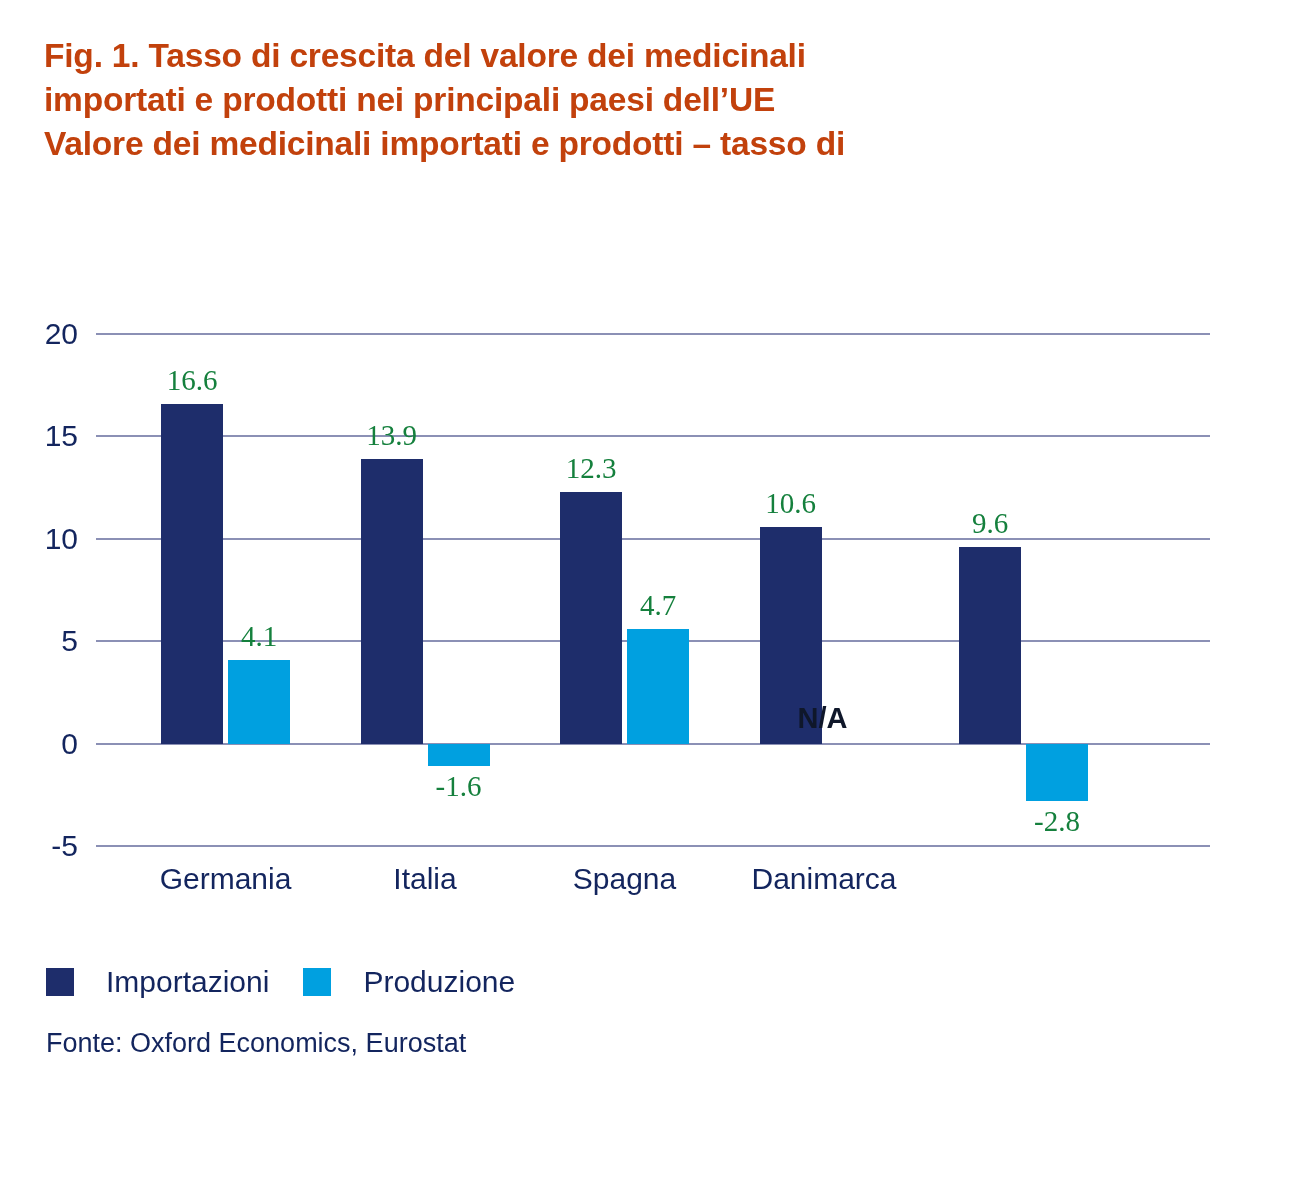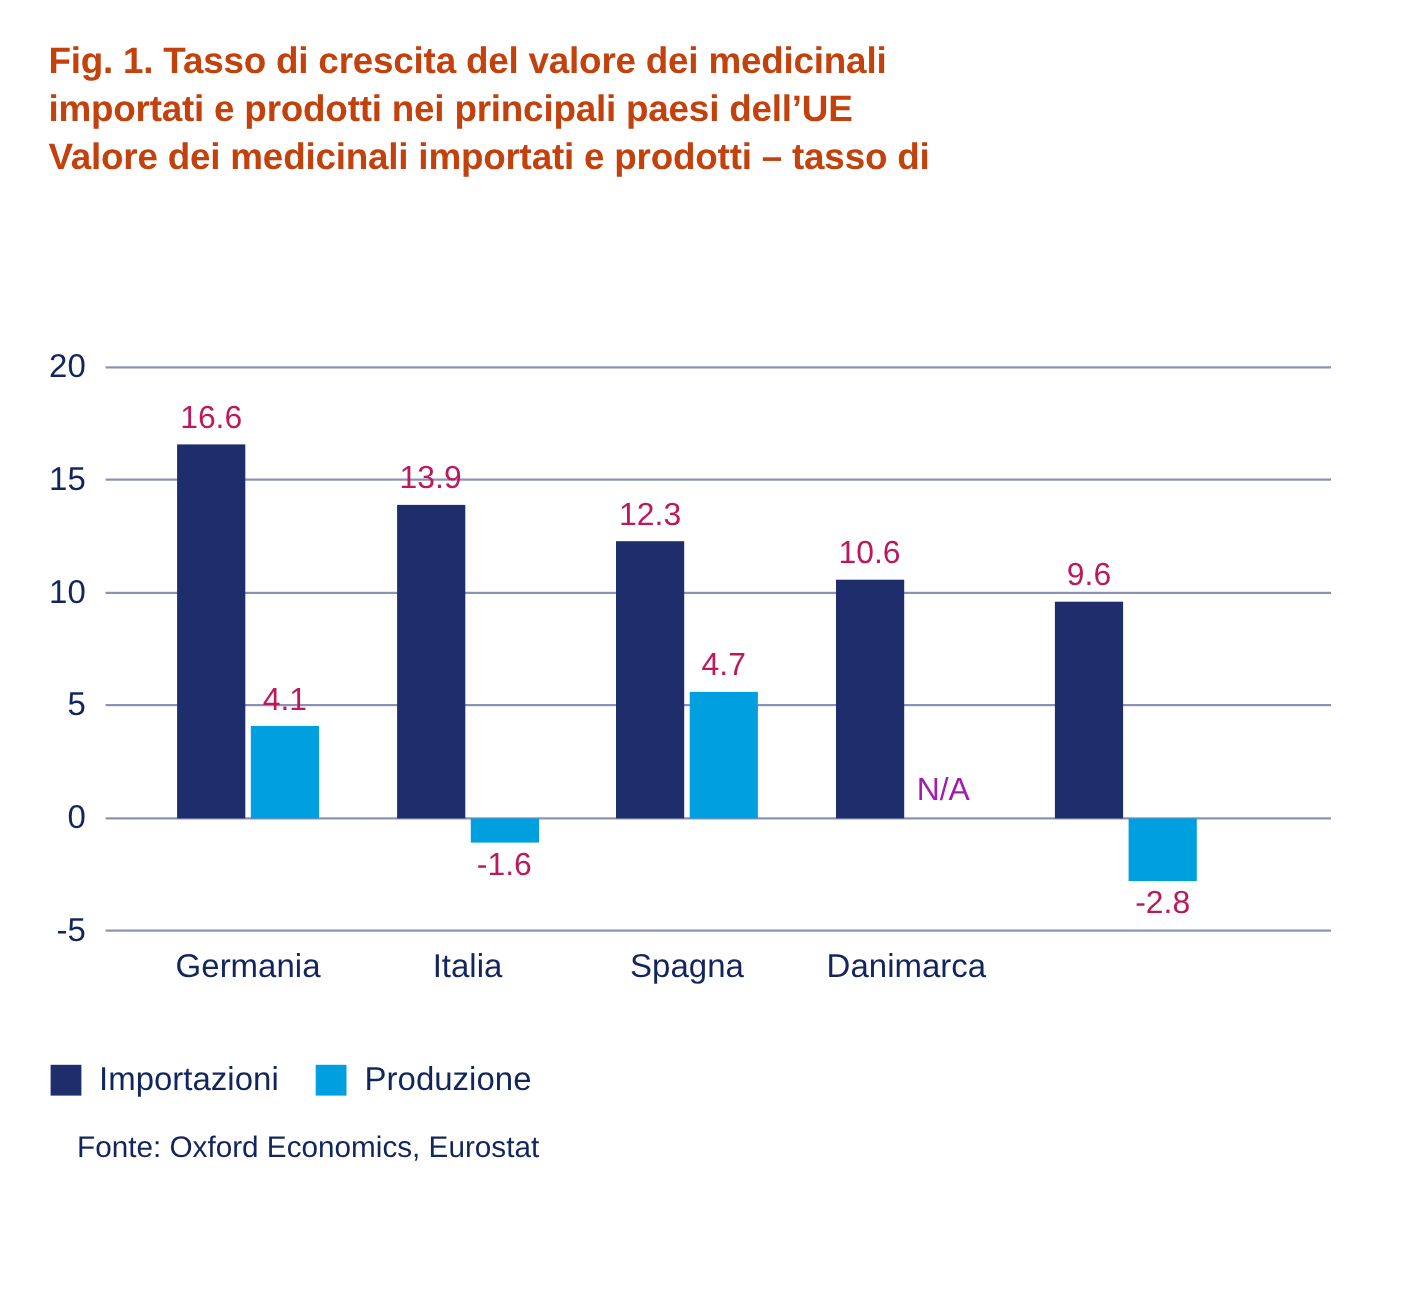--- a/index.html
+++ b/index.html
@@ -75,30 +75,31 @@
     width: 62px;
   }
   .bar.imports { background: #1e2d6b; }
   .bar.production { background: #00a0e0; }
 
   .bar-label {
     position: absolute;
     width: 120px;
     text-align: center;
     font-size: 29px;
-    color: #be185d;
+    color: #15803d;
     white-space: nowrap;
+    font-family: Liberation Serif, serif;
   }
   .na-label {
     position: absolute;
     width: 120px;
-    text-align: center;
     font-size: 29px;
-    color: #a21caf;
+    color: #0f172a;
     white-space: nowrap;
+    font-weight: bold;
   }
 
   
   .cat-label {
     position: absolute;
     width: 260px;
     text-align: center;
     font-size: 30px;
     line-height: 38px;
     color: #13255e;
@@ -109,41 +110,40 @@
     position: absolute;
     left: 46px;
     top: 967px;
     display: flex;
     align-items: center;
     gap: 34px;
   }
   .legend-item {
     display: flex;
     align-items: center;
-    gap: 16px;
+    gap: 32px;
   }
   .legend-swatch {
     width: 28px;
     height: 28px;
     flex: 0 0 auto;
   }
   .legend-text {
     font-size: 30px;
     color: #13255e;
     line-height: 30px;
   }
 
   
   #source-note {
     position: absolute;
     left: 46px;
     top: 1028px;
     font-size: 27px;
     color: #13255e;
-    margin-left: 24px;
   }
 </style>
 </head>
 <body>
 
 <div id="figure-title">
     <span class="tline">Fig. 1. Tasso di crescita del valore dei medicinali</span>
     <span class="tline">importati e prodotti nei principali paesi dell’UE</span>
     <span class="tline">Valore dei medicinali importati e prodotti – tasso di</span>
   </div>

